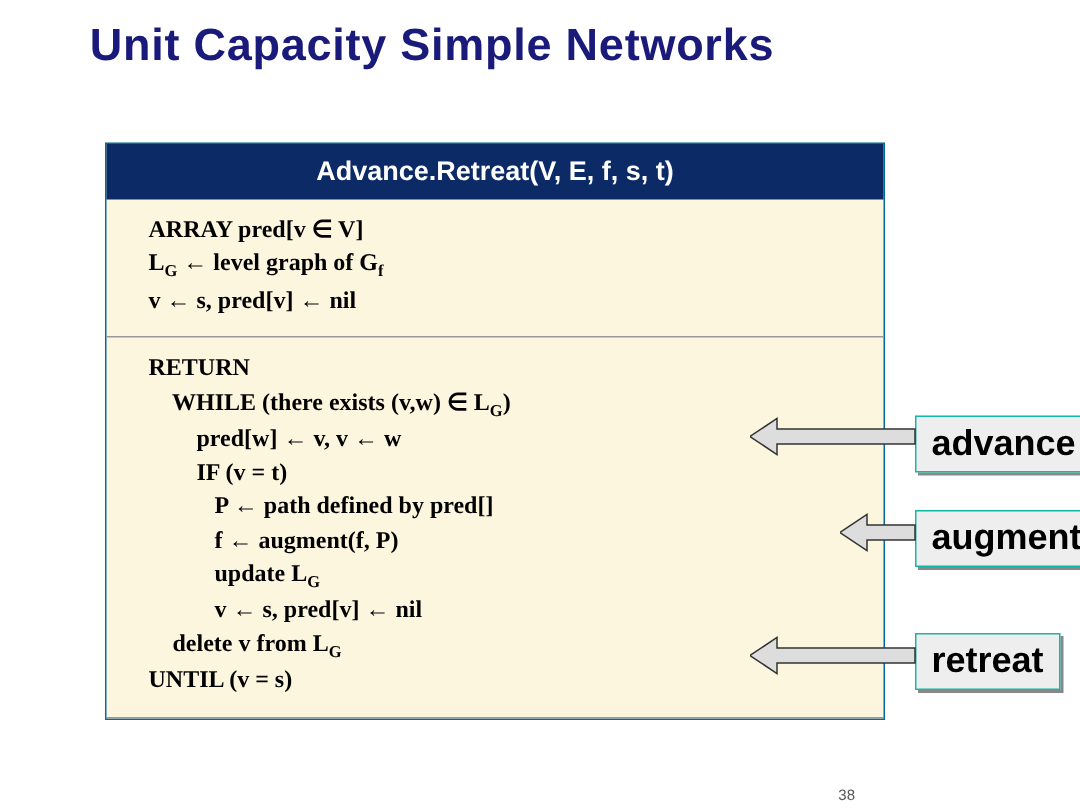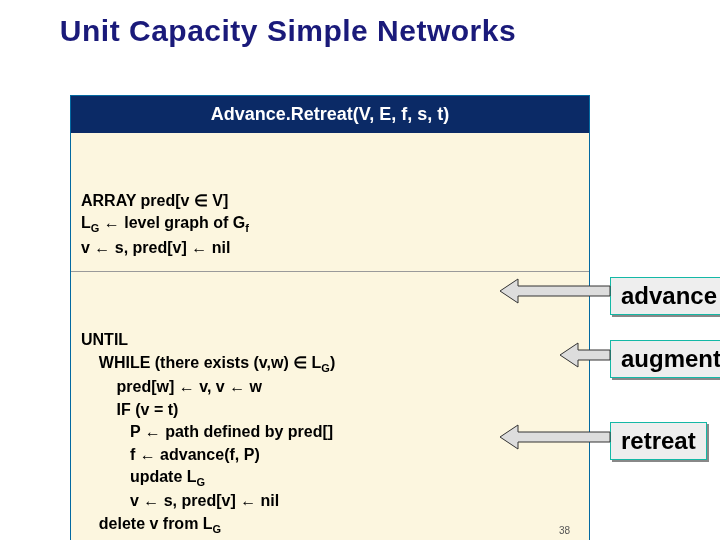--- a/index.html
+++ b/index.html
@@ -1,21 +1,21 @@
 <!DOCTYPE html>
 <html><head>
 <meta charset="utf-8">
 <style>
   * { box-sizing: border-box; margin: 0; padding: 0; }
   html, body { width: 720px; height: 540px; background: #fff; font-family: Arial, Helvetica, sans-serif; position: relative; }
   .slide { width: 576px; height: 540px; position: relative; }
   .title { font-size: 30px; font-weight: bold; color: #1a1a7a; text-align: center; padding-top: 14px; letter-spacing: 0.5px; }
   .algbox { position: absolute; left: 70px; top: 95px; width: 520px; border: 1px solid #0369a1; background: #fcf6df; }
   .alghead { background: #0b2a66; color: #fff; font-weight: bold; text-align: center; font-size: 18px; padding: 8px 4px; font-family: Arial, Helvetica, sans-serif; }
-  .code { font-family: Liberation Sans, sans-serif; font-weight: bold; font-size: 16px; color: #000; padding: 10px 10px 12px 10px; line-height: 1.4; white-space: pre; margin-top: 47px; }
+  .code { font-family: Liberation Serif, serif; font-weight: bold; font-size: 16px; color: #000; padding: 10px 10px 12px 28px; line-height: 1.4; white-space: pre; }
   .sub { font-size: 11px; vertical-align: sub; }
   .hr { border-top: 1px solid #9a9a9a; margin: 0; }
   .labelbox { position: absolute; border: 1px solid #14b8a6; background: #eee; font-size: 24px; font-weight: bold; padding: 4px 10px; box-shadow: 2px 2px 0 #888; }
   .arrow { position: absolute; }
   .pagenum { position: absolute; right: 6px; bottom: 4px; font-size: 10px; color: #555; }
 </style>
 </head>
 <body>
 
 <div class="slide">
@@ -23,26 +23,26 @@
 
   <div class="algbox">
     <div class="alghead">Advance.Retreat(V, E, f, s, t)</div>
 
     <div class="code"><span>ARRAY pred[v </span><span>∈</span><span> V]</span>
 <span>L</span><span class="sub">G</span><span> ← level graph of G</span><span class="sub">f</span>
 <span>v ← s, pred[v] ← nil</span></div>
 
     <div class="hr"></div>
 
-    <div class="code"><span>UNTIL</span>
+    <div class="code"><span>RETURN</span>
 <span>    WHILE (there exists (v,w) </span><span>∈</span><span> L</span><span class="sub">G</span><span>)</span>
 <span>        pred[w] ← v, v ← w</span>
 <span>        IF (v = t)</span>
 <span>           P ← path defined by pred[]</span>
-<span>           f ← advance(f, P)</span>
+<span>           f ← augment(f, P)</span>
 <span>           update L</span><span class="sub">G</span>
 <span>           v ← s, pred[v] ← nil</span>
 <span>    delete v from L</span><span class="sub">G</span>
 <span>UNTIL (v = s)</span></div>
 
     <div class="hr"></div>
 
   </div>
 
   <div class="labelbox" style="left:610px; top:277px;">advance</div>

